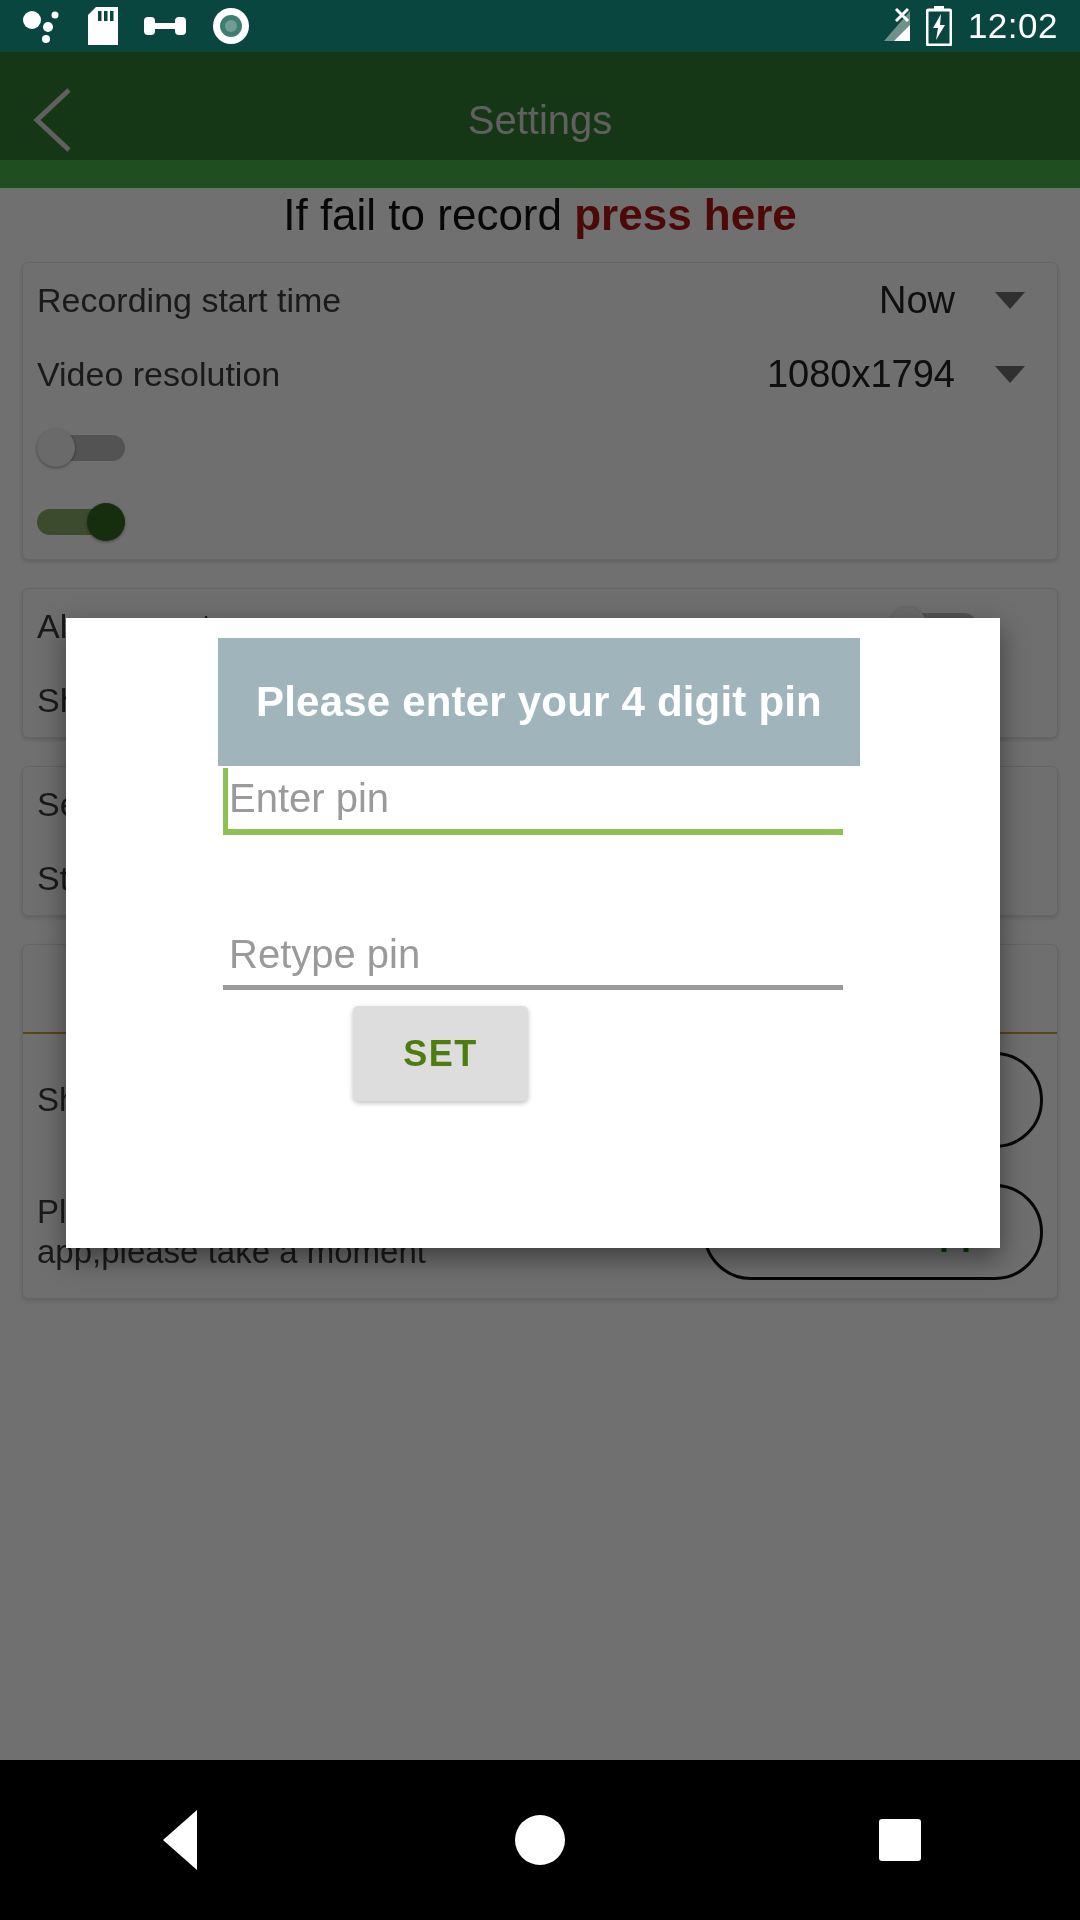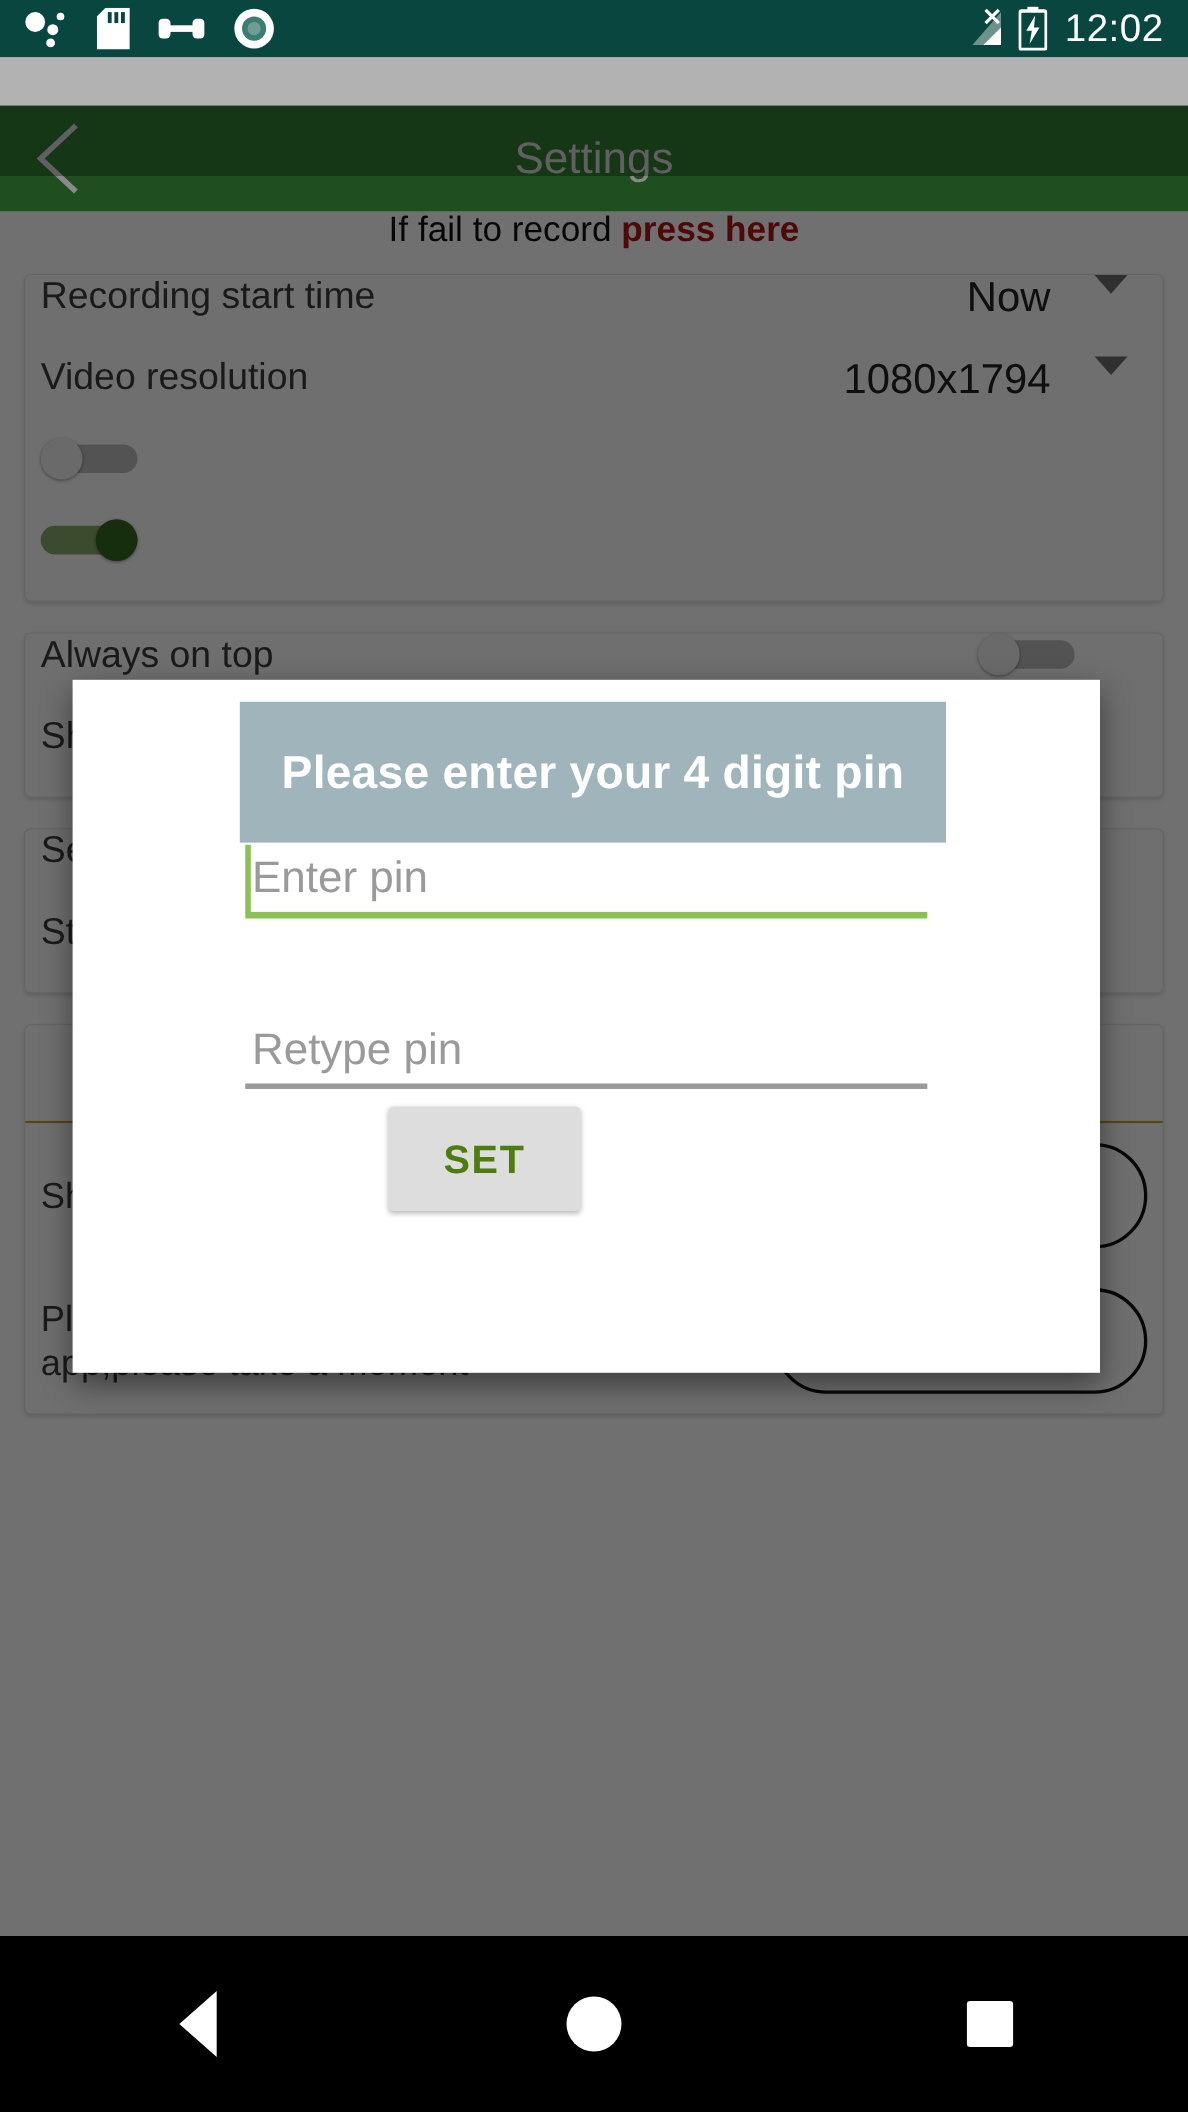--- a/index.html
+++ b/index.html
@@ -23,25 +23,24 @@
   .sb-left { display: flex; align-items: center; gap: 26px; }
   .sb-right { margin-left: auto; display: flex; align-items: center; gap: 10px; }
   .sb-clock {
     color: #ffffff; font-size: 35px; font-weight: 400;
     letter-spacing: 0.5px; margin-left: 6px;
   }
 
   
   .toolbar {
     position: absolute; top: 52px; left: 0;
-    width: 1080px; height: 96px;
+    width: 1080px; height: 136px;
     background: #1f4f20;
     display: flex; align-items: center;
     z-index: 3;
-    margin-top: 44px;
   }
   .back-btn {
     width: 110px; height: 108px;
     display: flex; align-items: center; justify-content: center;
   }
   .toolbar-title {
     position: absolute; left: 0; right: 0; text-align: center;
     color: #8a8a8a; font-size: 40px; font-weight: 400;
   }
 
@@ -61,33 +60,33 @@
   }
   .dim-toolbar-overlay {
     position: absolute; top: 52px; left: 0;
     width: 1080px; height: 108px;
     background: rgba(0,0,0,0.30);
     z-index: 4; pointer-events: none;
   }
 
   .fail-banner {
     text-align: center; padding: 30px 0 22px 0;
-    font-size: 32px; color: #111111;
+    font-size: 44px; color: #111111;
   }
   .fail-banner .hot { color: #b01414; font-weight: bold; }
 
   .card {
     margin: 0 22px 28px 22px;
     background: #fcfcfc;
     border: 1px solid #e4e4e4;
     border-radius: 6px;
     box-shadow: 0 2px 4px rgba(0,0,0,0.14);
   }
   .row {
-    display: flex; align-items: flex-start;
+    display: flex; align-items: center;
     height: 74px; padding: 0 14px;
   }
   .row .label { font-size: 34px; color: #3d3d3d; flex: 1; }
   .row .value { font-size: 38px; color: #222222; margin-right: 40px; }
   .caret {
     width: 0; height: 0;
     border-left: 15px solid transparent;
     border-right: 15px solid transparent;
     border-top: 17px solid #6e6e6e;
     margin-right: 18px;

